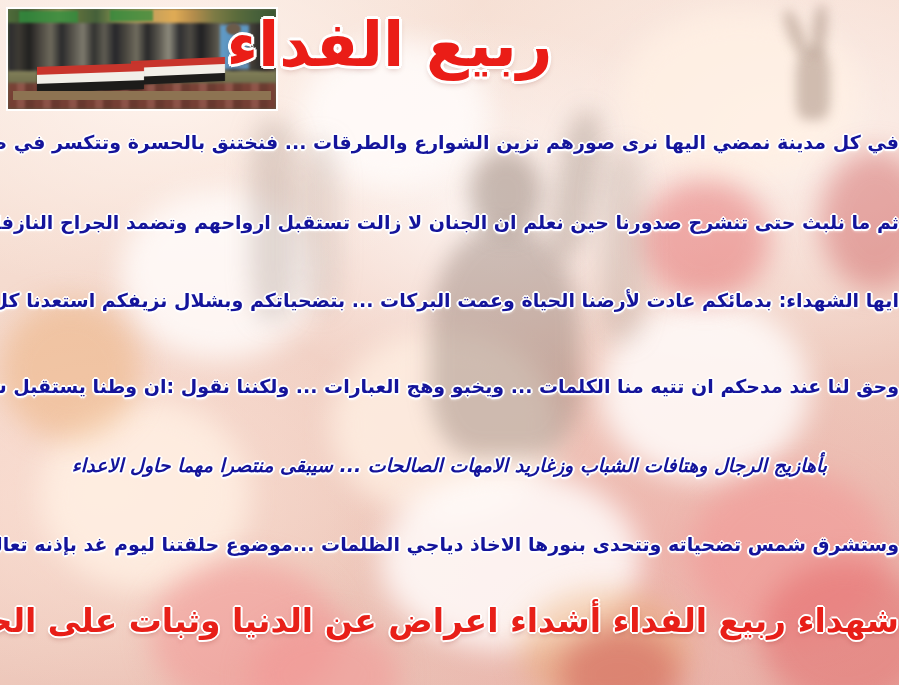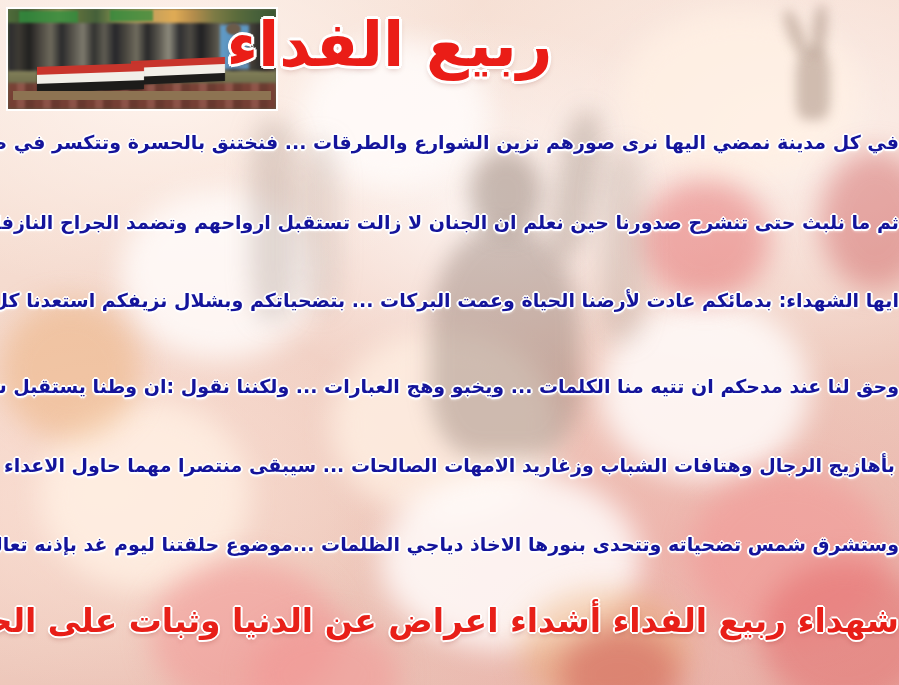--- a/index.html
+++ b/index.html
@@ -281,19 +281,19 @@
   <div class="line title" style="top:14px; text-align:center; padding-right:60px;">ربيع الفداء</div>
 
   <div class="line body-line" style="top:133px;">في كل مدينة نمضي اليها نرى صورهم تزين الشوارع والطرقات ... فنختنق بالحسرة وتتكسر في صدورنا العبرات</div>
 
   <div class="line body-line" style="top:213px;">ثم ما نلبث حتى تنشرح صدورنا حين نعلم ان الجنان لا زالت تستقبل ارواحهم وتضمد الجراح النازفات...</div>
 
   <div class="line body-line" style="top:291px;">ايها الشهداء: بدمائكم عادت لأرضنا الحياة وعمت البركات ...  بتضحياتكم وبشلال نزيفكم استعدنا كل ما سرق منا</div>
 
   <div class="line body-line" style="top:377px;">وحق لنا عند مدحكم ان تتيه منا الكلمات ...  ويخبو وهج العبارات ...  ولكننا نقول :ان وطنا يستقبل شهداءه</div>
 
-  <div class="line body-line" style="top:456px;">بأهازيج الرجال وهتافات الشباب وزغاريد الامهات الصالحات ...  سيبقى منتصرا مهما  حاول الاعداء</div>
+  <div class="line body-line" style="top:456px;font-style:italic;">بأهازيج الرجال وهتافات الشباب وزغاريد الامهات الصالحات ...  سيبقى منتصرا مهما  حاول الاعداء</div>
 
   <div class="line body-line" style="top:535px;">وستشرق  شمس تضحياته وتتحدى بنورها الاخاذ دياجي الظلمات ...موضوع حلقتنا ليوم غد بإذنه تعالى هو :</div>
 
   <div class="line closing" style="top:604px;">شهداء ربيع الفداء أشداء اعراض عن الدنيا وثبات على الحق.</div>
 
 </div>
 
 </body></html>

